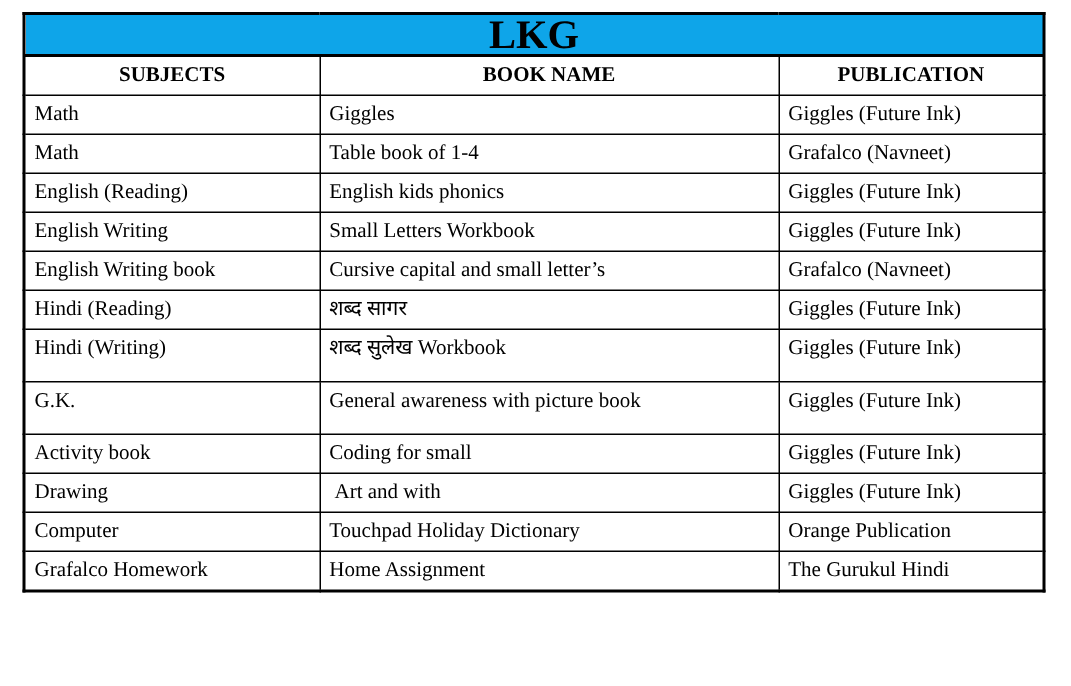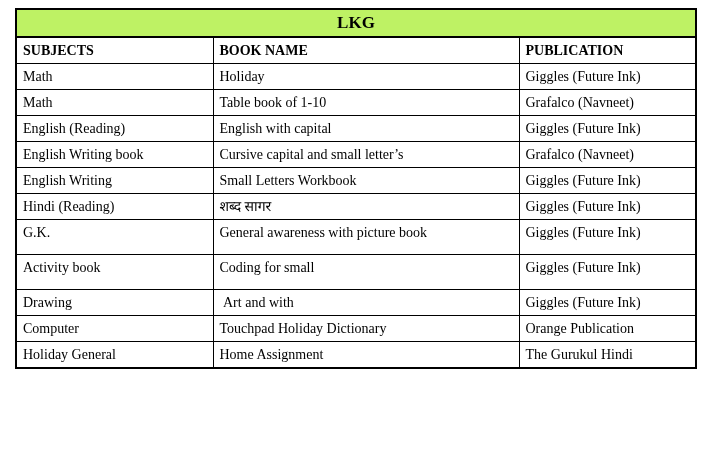--- a/index.html
+++ b/index.html
@@ -36,31 +36,32 @@
     padding: 4px 6px;
     font-size: 14px;
     line-height: 17px;
     vertical-align: top;
     text-align: left;
     white-space: pre-wrap;
     overflow: hidden;
   }
   tr.title-row { height: 27px; }
   tr.title-row td {
-    background: #bef264;
+    background: #0ea5e9;
     font-weight: bold;
-    font-size: 17px;
+    font-size: 27px;
     line-height: 22px;
     text-align: center;
     padding: 2px 6px;
     border-bottom: 2px solid #000000;
   }
   tr.header-row { height: 26px; }
   tr.header-row th {
     font-weight: bold;
+    text-align: center;
   }
   tbody.data-rows tr { height: 26px; }
   
   tbody.data-rows tr:nth-child(7),
   tbody.data-rows tr:nth-child(8) { height: 35px; }
 </style>
 </head>
 <body>
 
 <div class="page">
@@ -76,46 +77,51 @@
       </tr>
       <tr class="header-row">
         <th>SUBJECTS</th>
         <th>BOOK NAME</th>
         <th>PUBLICATION</th>
       </tr>
     </thead>
     <tbody class="data-rows">
         <tr>
           <td>Math</td>
-          <td>Holiday</td>
+          <td>Giggles</td>
           <td>Giggles (Future Ink)</td>
         </tr>
         <tr>
           <td>Math</td>
-          <td>Table book of 1-10</td>
+          <td>Table book of 1-4</td>
           <td>Grafalco (Navneet)</td>
         </tr>
         <tr>
           <td>English (Reading)</td>
-          <td>English with capital</td>
+          <td>English kids phonics</td>
+          <td>Giggles (Future Ink)</td>
+        </tr>
+        <tr>
+          <td>English Writing</td>
+          <td>Small Letters Workbook</td>
           <td>Giggles (Future Ink)</td>
         </tr>
         <tr>
           <td>English Writing book</td>
           <td>Cursive capital and small letter’s</td>
           <td>Grafalco (Navneet)</td>
         </tr>
         <tr>
-          <td>English Writing</td>
-          <td>Small Letters Workbook</td>
+          <td>Hindi (Reading)</td>
+          <td>शब्द सागर</td>
           <td>Giggles (Future Ink)</td>
         </tr>
         <tr>
-          <td>Hindi (Reading)</td>
-          <td>शब्द सागर</td>
+          <td>Hindi (Writing)</td>
+          <td>शब्द सुलेख Workbook</td>
           <td>Giggles (Future Ink)</td>
         </tr>
         <tr>
           <td>G.K.</td>
           <td>General awareness with picture book</td>
           <td>Giggles (Future Ink)</td>
         </tr>
         <tr>
           <td>Activity book</td>
           <td>Coding for small</td>
@@ -125,19 +131,19 @@
           <td>Drawing</td>
           <td> Art and with</td>
           <td>Giggles (Future Ink)</td>
         </tr>
         <tr>
           <td>Computer</td>
           <td>Touchpad Holiday Dictionary</td>
           <td>Orange Publication</td>
         </tr>
         <tr>
-          <td>Holiday General</td>
+          <td>Grafalco Homework</td>
           <td>Home Assignment</td>
           <td>The Gurukul Hindi</td>
         </tr>
       </tbody>
   </table>
 </div>
 
 </body></html>

